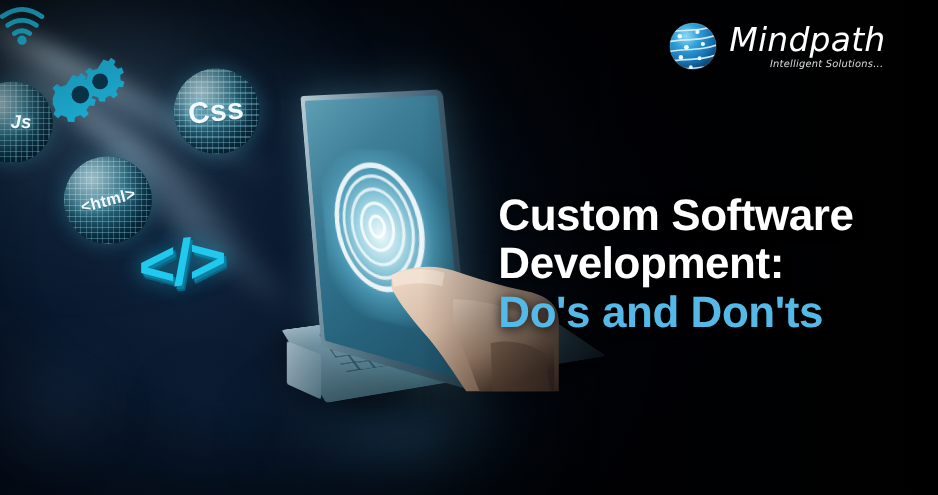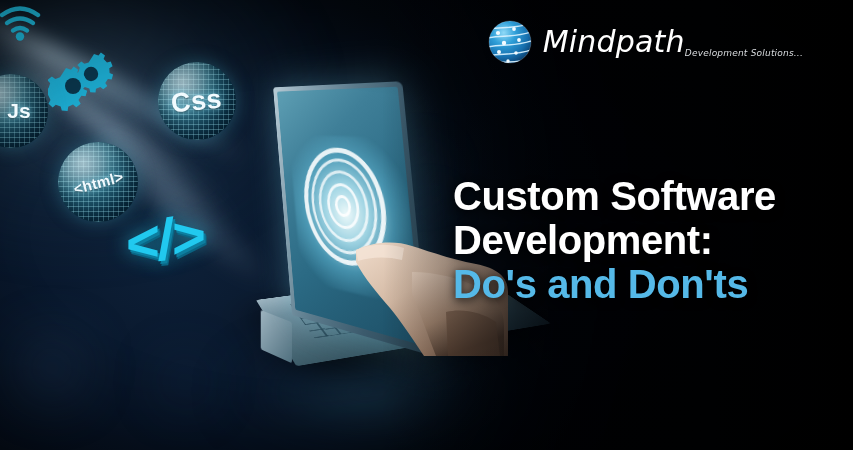--- a/index.html
+++ b/index.html
@@ -72,21 +72,21 @@
   }
   .sphere .lbl{
     position:relative; z-index:3;
     color:#f2fbff;
     font-weight:700;
     text-shadow:0 0 7px rgba(140,225,250,.95), 0 1px 2px rgba(0,0,0,.6);
     white-space:nowrap;
   }
 
   #sphere-js   { left:-26px; top:74px;  width:74px;  height:74px; }
-  #sphere-js   .lbl{ font-size:21px; transform:translateX(8px); }
+  #sphere-js   .lbl{ font-size:17px; transform:translateX(8px);font-style:italic; }
   #sphere-css  { left:158px; top:62px;  width:78px;  height:78px; }
   #sphere-css  .lbl{ font-size:27px; letter-spacing:.5px; transform:rotate(-6deg); }
   #sphere-html { left:58px;  top:142px; width:80px;  height:80px; }
   #sphere-html .lbl{ font-size:15px; transform:rotate(-15deg); letter-spacing:.3px; }
 
   
   #wifi-icon{ position:absolute; left:-2px; top:6px; width:44px; height:36px; }
 
   
   #gears-icon{ position:absolute; left:48px; top:50px; width:72px; height:62px; }
@@ -195,21 +195,21 @@
   }
   .line-white{ color:#ffffff; text-shadow:0 2px 10px rgba(0,0,0,.85); }
   .line-blue { color:#55b9e8; text-shadow:0 2px 10px rgba(0,0,0,.85); }
 
   
   #logo{
     position:absolute; right:48px; top:18px;
     display:flex; align-items:center; gap:9px;
   }
   #logo-mark{ width:48px; height:48px; flex:0 0 48px; }
-  #logo-text{ display:flex; flex-direction:row; align-items:flex-end; }
+  #logo-text{ display:flex; flex-direction:column; align-items:flex-end; }
   #logo-wordmark{
     color:#ffffff;
     font-family:"DejaVu Sans", sans-serif;
     font-size:30px;
     font-style:italic;
     font-weight:400;
     letter-spacing:.2px;
     line-height:32px;
   }
   #logo-tagline{
@@ -367,17 +367,17 @@
           <circle cx="33" cy="22" r="1.9"></circle>
           <circle cx="13" cy="34" r="2.0"></circle>
           <circle cx="30" cy="35" r="1.8"></circle>
           <circle cx="22" cy="43" r="1.7"></circle>
         </g>
         <circle cx="24" cy="24" r="21" fill="none" stroke="rgba(255,255,255,.18)" stroke-width="1"></circle>
       </svg>
     </div>
     <div id="logo-text">
       <div id="logo-wordmark">Mindpath</div>
-      <div id="logo-tagline">Development Solutions...</div>
+      <div id="logo-tagline">Intelligent Solutions...</div>
     </div>
   </div>
 
 </div>
 
 </body></html>

